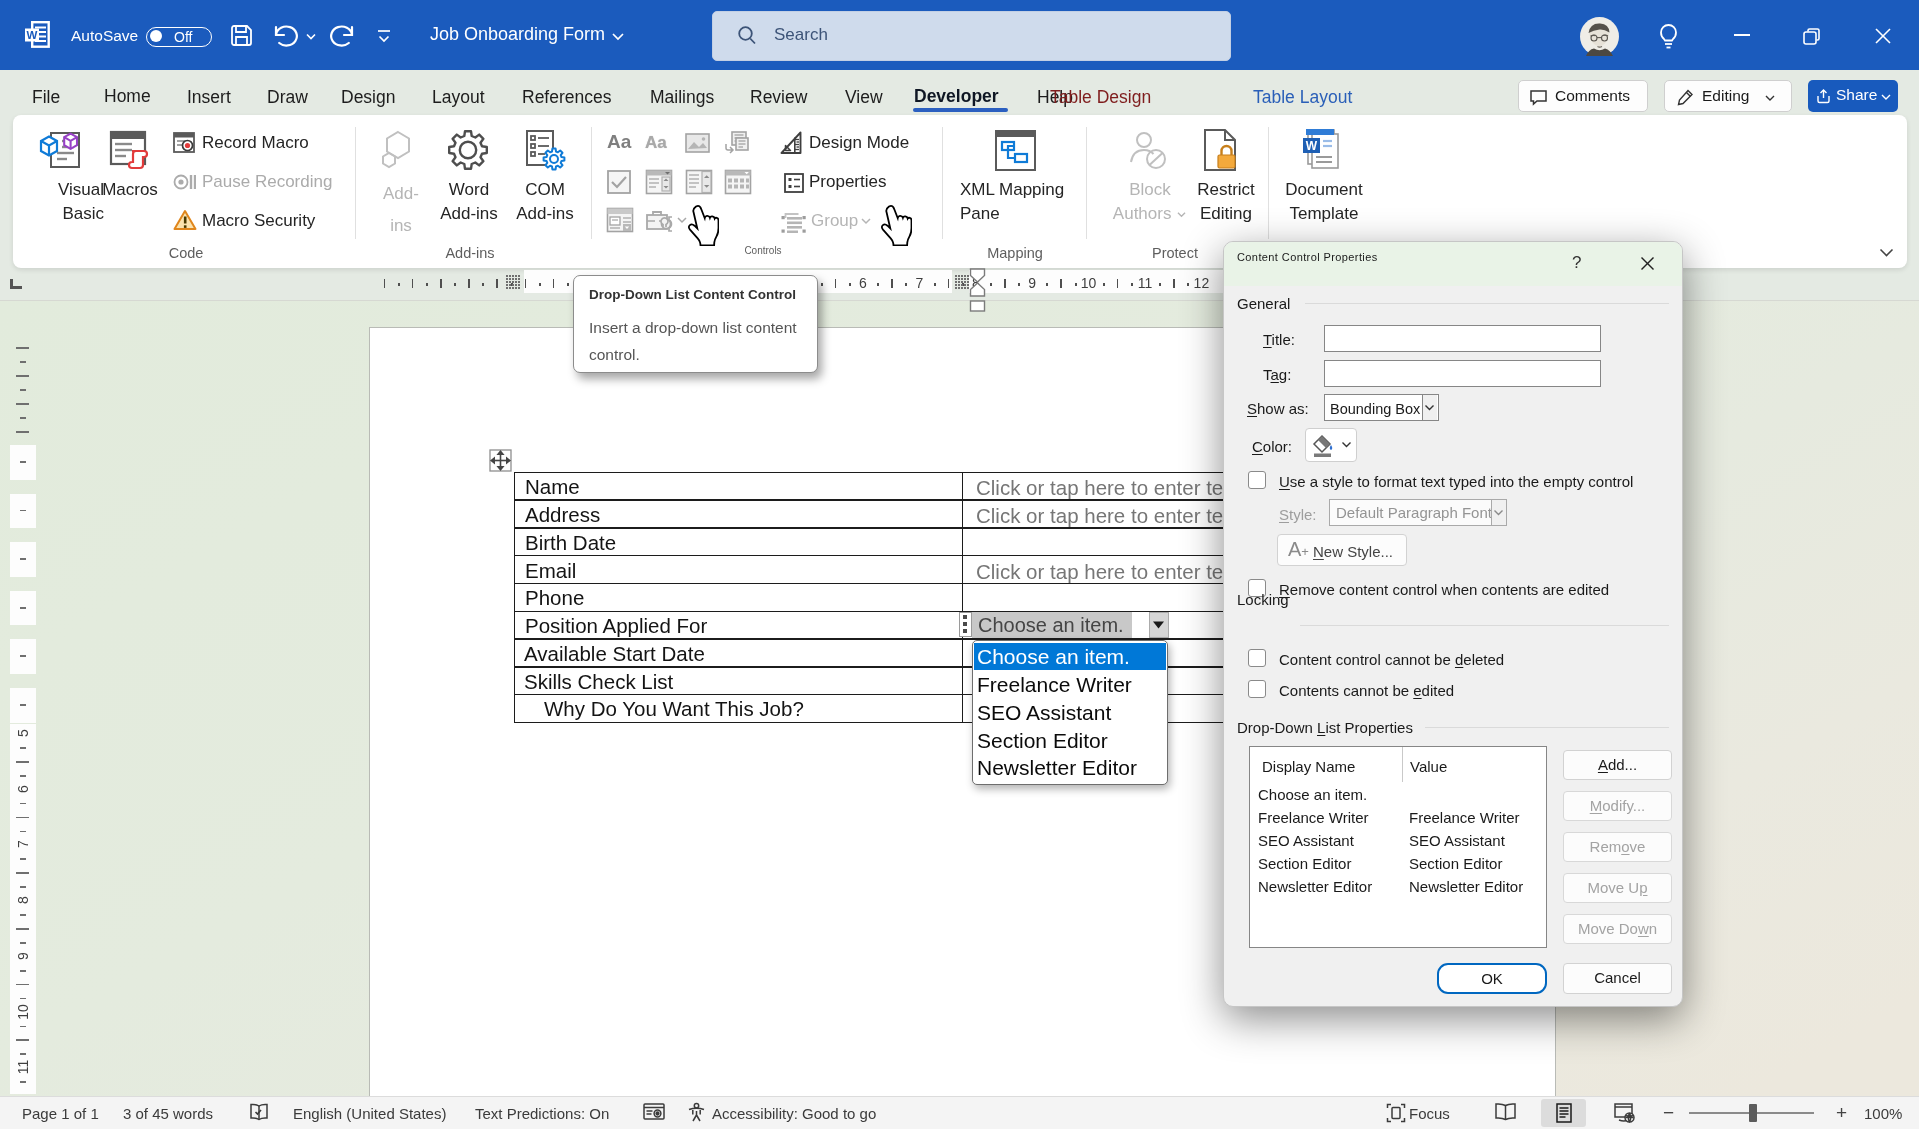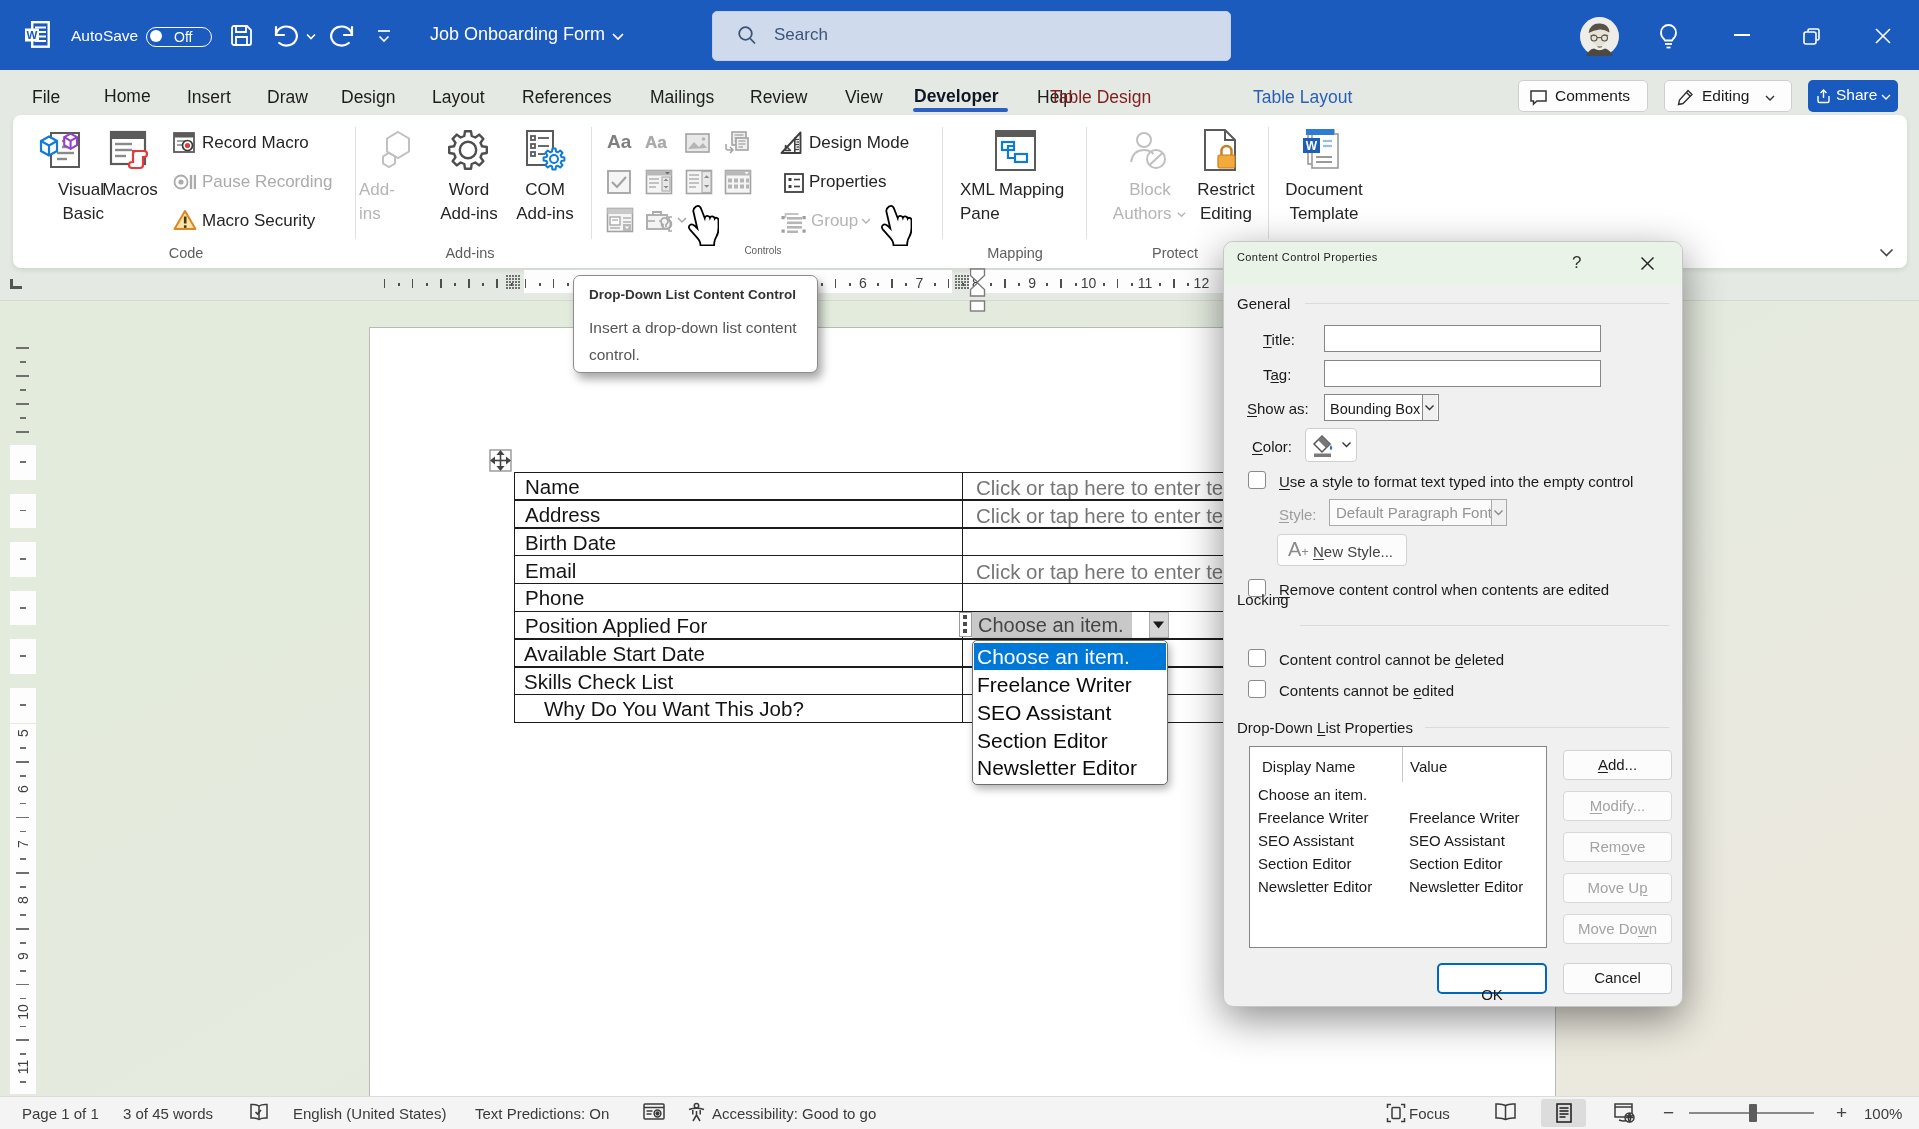--- a/index.html
+++ b/index.html
@@ -205,21 +205,21 @@
   <path d="M12 3 L22.5 21 H1.5 Z" fill="#fbe3ae" stroke="#e0861c" stroke-width="2" stroke-linejoin="round"></path>
   <rect x="10.9" y="8.5" width="2.6" height="7" fill="#4a3a00"></rect>
       <rect x="10.9" y="17.3" width="2.6" height="2.6" fill="#4a3a00"></rect>
  </svg>
  <div class="a" style="left:202px;top:211px">Macro Security</div>
 
  <svg class="a" style="left:378px;top:128px" width="44" height="44" viewBox="0 0 44 44" fill="none" stroke="#c0c0c0" stroke-width="2">
   <path d="M20 4 l11 6.5 v13 L20 30 l-11-6.5 v-13z"></path>
       <path d="M11 25 l6 3.5 v7 L11 39 l-6-3.5 v-7z"></path>
  </svg>
- <div class="a" style="left:359px;top:178px;width:84px;line-height:24px;color:#b5b5b5">Add-<br>ins</div>
+ <div class="a" style="left:359px;top:178px;width:84px;text-align:center;line-height:32px;color:#b5b5b5">Add-<br>ins</div>
  <svg class="a" style="left:446px;top:128px" width="44" height="44" viewBox="0 0 44 44">
   <path d="M36.0 18.3 L40.8 19.0 L40.8 25.0 L36.0 25.7 L34.5 29.3 L37.4 33.2 L33.2 37.4 L29.3 34.5 L25.7 36.0 L25.0 40.8 L19.0 40.8 L18.3 36.0 L14.7 34.5 L10.8 37.4 L6.6 33.2 L9.5 29.3 L8.0 25.7 L3.2 25.0 L3.2 19.0 L8.0 18.3 L9.5 14.7 L6.6 10.8 L10.8 6.6 L14.7 9.5 L18.3 8.0 L19.0 3.2 L25.0 3.2 L25.7 8.0 L29.3 9.5 L33.2 6.6 L37.4 10.8 L34.5 14.7 Z" fill="#fff" stroke="#4e4e4e" stroke-width="2.4" stroke-linejoin="round"></path>
   <circle cx="22" cy="22" r="8.2" fill="#fff" stroke="#4e4e4e" stroke-width="2.4"></circle>
  </svg>
  <div class="a" style="left:427px;top:178px;width:84px;text-align:center;line-height:24px">Word<br>Add-ins</div>
  <svg class="a" style="left:521px;top:128px" width="46" height="44" viewBox="0 0 46 44">
   <rect x="6" y="3" width="26" height="34" fill="#fff" stroke="#5a5a5a" stroke-width="2"></rect>
   <g stroke="#5a5a5a" stroke-width="1.8" fill="none">
         <rect x="10" y="8" width="4" height="4"></rect>
         <rect x="10" y="16" width="4" height="4"></rect>
@@ -747,21 +747,21 @@
  <div class="a" style="left:1409px;top:809px">Freelance Writer</div>
  <div class="a" style="left:1409px;top:832px">SEO Assistant</div>
  <div class="a" style="left:1409px;top:855px">Section Editor</div>
  <div class="a" style="left:1409px;top:878px">Newsletter Editor</div>
 
  <div class="a" style="left:1563px;top:750px;width:109px;height:30px;background:#fcfcfc;border:1px solid #d2d2d2;border-radius:4px;text-align:center;padding-top:5px"><u>A</u>dd...</div>
  <div class="a" style="left:1563px;top:791px;width:109px;height:30px;background:#fcfcfc;border:1px solid #d8d8d8;border-radius:4px;text-align:center;padding-top:5px;color:#a3a3a3"><u>M</u>odify...</div>
  <div class="a" style="left:1563px;top:832px;width:109px;height:30px;background:#fcfcfc;border:1px solid #d8d8d8;border-radius:4px;text-align:center;padding-top:5px;color:#a3a3a3">Rem<u>o</u>ve</div>
  <div class="a" style="left:1563px;top:873px;width:109px;height:30px;background:#fcfcfc;border:1px solid #d8d8d8;border-radius:4px;text-align:center;padding-top:5px;color:#a3a3a3">Move U<u>p</u></div>
  <div class="a" style="left:1563px;top:914px;width:109px;height:30px;background:#fcfcfc;border:1px solid #d8d8d8;border-radius:4px;text-align:center;padding-top:5px;color:#a3a3a3">Move Do<u>w</u>n</div>
- <div class="a" style="left:1437px;top:963px;width:110px;height:31px;background:#fff;border:2px solid #0067c0;border-radius:5px;text-align:center;padding-top:21px">OK</div>
+ <div class="a" style="left:1437px;top:963px;width:110px;height:31px;background:#fff;border:2px solid #0067c0;border-radius:11px;text-align:center;padding-top:5px">OK</div>
  <div class="a" style="left:1563px;top:963px;width:109px;height:31px;background:#fcfcfc;border:1px solid #d2d2d2;border-radius:4px;text-align:center;padding-top:5px">Cancel</div>
 </div>
 
 <div class="a" style="left:0;top:1096px;width:1919px;height:33px;background:#f4f4f4;border-top:1px solid #dcdcdc"></div>
 <div id="status" style="position:absolute;left:0;top:0;width:1919px;height:0;font-size:15px;color:#3b3b3b">
  <div class="a" style="left:22px;top:1105px">Page 1 of 1</div>
  <div class="a" style="left:123px;top:1105px">3 of 45 words</div>
  <svg class="a" style="left:249px;top:1103px" width="20" height="20" viewBox="0 0 20 20" fill="none" stroke="#3b3b3b" stroke-width="1.5">
   <path d="M10 3 q-3-2-8-1.5 V15 q5-.5 8 1.5 q3-2 8-1.5 V1.5 Q13 1 10 3z"></path>
       <path d="M10 3 v13.5"></path>

